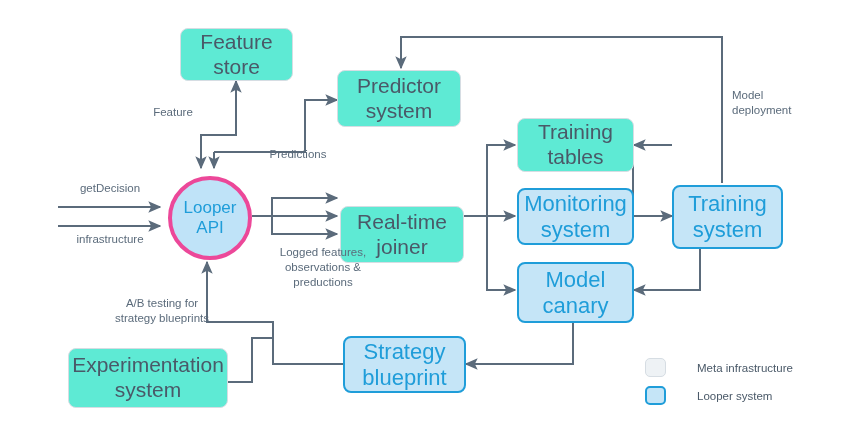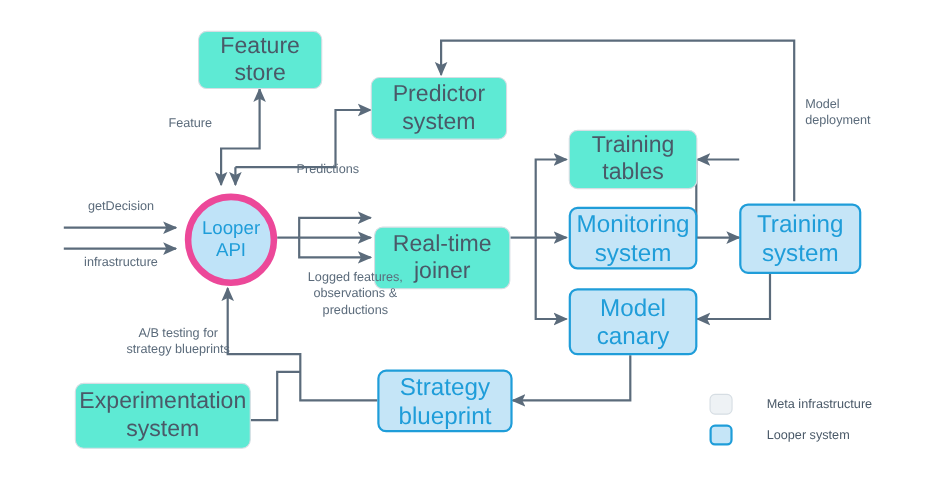--- a/index.html
+++ b/index.html
@@ -50,21 +50,21 @@
   }
   .node.looper {
     background: #c5e5f7;
     border: 2px solid #1f9dd9;
     color: #1f9dd9;
     font-size: 22px;
   }
   .node.circle {
     border-radius: 50%;
     background: #bfe3f8;
-    border: 6px solid #ec4899;
+    border: 4px solid #ec4899;
     color: #1f9dd9;
     font-size: 17px;
   }
 
   
   .elabel {
     position: absolute;
     color: #5b6b7b;
     font-size: 11.5px;
     line-height: 1.32;

